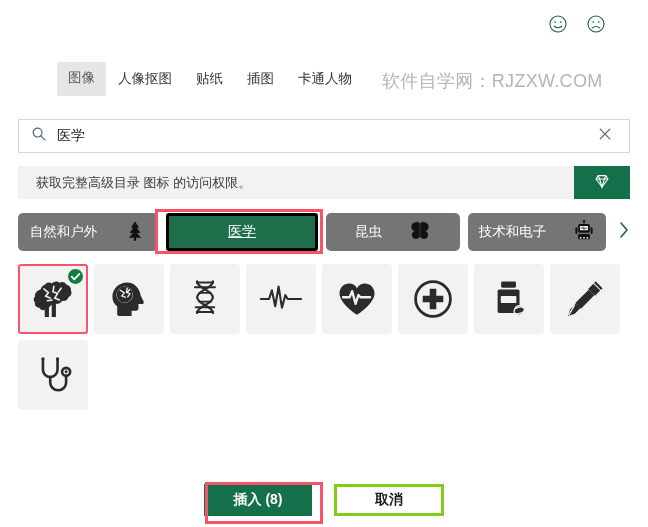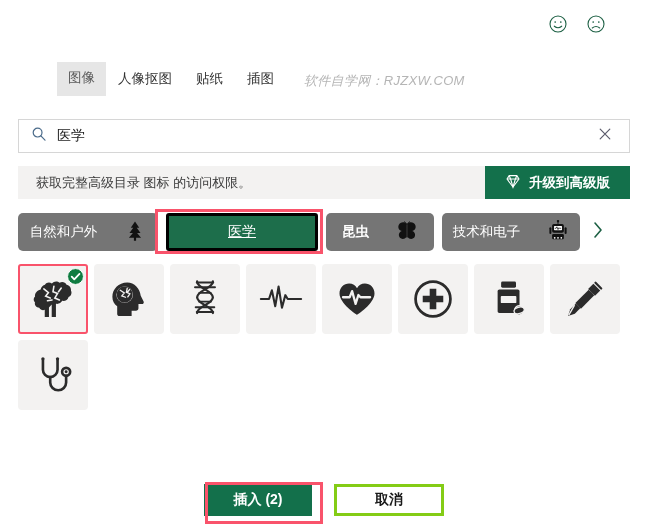--- a/index.html
+++ b/index.html
@@ -81,25 +81,24 @@
     position: absolute;
     left: 11px; right: 11px;
     bottom: -6px;
     height: 3px;
     background: #1d6044;
   }
   .watermark {
     margin-left: 18px;
     align-self: center;
     padding-top: 3px;
-    font-size: 13px;
+    font-size: 18px;
     color: #b5b5b5;
     white-space: nowrap;
     letter-spacing: .3px;
-    font-style: italic;
   }
 
   
   .searchbar {
     position: absolute;
     left: 18px; top: 119px;
     width: 612px; height: 34px;
     box-sizing: border-box;
     border: 1px solid #d6d6d6;
     background: #fff;
@@ -315,20 +314,21 @@
       </svg>
     </span>
   </div>
 </div>
 
 <div class="tabstrip">
   <div class="tab ghost">图像</div>
   <div class="tab">人像抠图</div>
   <div class="tab">贴纸</div>
   <div class="tab">插图</div>
+  <div class="tab">卡通人物</div>
   <div class="watermark">软件自学网：RJZXW.COM</div>
 </div>
 
 <div class="searchbar">
   <span>
     <svg class="search-icon" viewBox="0 0 16 16" fill="none" stroke="#4a6b8a" stroke-width="1.2">
       <circle cx="6.6" cy="6.6" r="4.4"></circle>
       <path d="M9.9 9.9 L14 14.2" stroke-linecap="round"></path>
     </svg>
   </span>
@@ -342,40 +342,39 @@
 
 <div class="banner">
   <div class="banner-text">获取完整高级目录 图标 的访问权限。</div>
   <button class="banner-btn">
     <span>
       <svg class="gem-icon" viewBox="0 0 16 16" fill="none" stroke="#ffffff" stroke-width="1.1">
         <path d="M2 6 L4.2 2.6 H11.8 L14 6 L8 14 Z" stroke-linejoin="round"></path>
         <path d="M2 6 H14 M5.6 6 L8 14 L10.4 6 M4.2 2.6 L5.6 6 M11.8 2.6 L10.4 6"></path>
       </svg>
     </span>
-    <span>升级到高级版</span>
   </button>
 </div>
 
 <div class="chips-row">
 
   <div class="chip" style="width:140px;">
     <span class="chip-label">自然和户外</span>
     <span>
       <svg class="chip-glyph" viewBox="0 0 24 24" fill="#111111">
         <path d="M12 1.5 L16.6 8.4 H13.9 L18 14.1 H14.3 L18.6 19.4 H13.2 V22.5 H10.8 V19.4 H5.4 L9.7 14.1 H6 L10.1 8.4 H7.4 Z"></path>
       </svg>
     </span>
   </div>
 
   <div class="chip selected">
     <span class="chip-label">医学</span>
   </div>
 
-  <div class="chip" style="width:108px;font-weight:bold;">
+  <div class="chip" style="width:134px;">
     <span class="chip-label">昆虫</span>
     <span>
       <svg class="chip-glyph" viewBox="0 0 24 24" fill="#111111">
         <path d="M11.4 4.2 C9.2 1.6 4.4 2.2 3 5.4 C1.6 8.6 3.6 11.6 6.4 12 C3.8 12.8 2.4 15.6 3.6 18.2 C4.9 21 9.2 21.6 11.4 18.6 Z"></path>
         <path d="M12.6 4.2 C14.8 1.6 19.6 2.2 21 5.4 C22.4 8.6 20.4 11.6 17.6 12 C20.2 12.8 21.6 15.6 20.4 18.2 C19.1 21 14.8 21.6 12.6 18.6 Z"></path>
         <rect x="11.35" y="4" width="1.3" height="15.2" rx="0.6"></rect>
         <path d="M11.6 4.4 C11 3.2 10 2.2 8.8 1.7" stroke="#111111" stroke-width="0.9" fill="none"></path>
         <path d="M12.4 4.4 C13 3.2 14 2.2 15.2 1.7" stroke="#111111" stroke-width="0.9" fill="none"></path>
       </svg>
     </span>
@@ -492,16 +491,16 @@
       <circle cx="29.2" cy="5.5" r="1.9" fill="#2b2b2b" stroke="none"></circle>
       <path d="M20.8 26.4 V32.6 C20.8 37.4 25 41.4 30 41.4 C35 41.4 39 37.4 39 32.6 V24.8" stroke-linecap="round"></path>
       <circle cx="39" cy="20.4" r="4.6"></circle>
       <circle cx="39" cy="20.4" r="1.7" fill="#2b2b2b" stroke="none"></circle>
     </svg>
   </div>
 
 </div>
 
 <div class="footer">
-  <button class="btn btn-primary">插入 (2)</button>
+  <button class="btn btn-primary">插入 (8)</button>
   <button class="btn btn-secondary">取消</button>
 </div>
 <div class="footer-annot"></div>
 
 </body></html>

